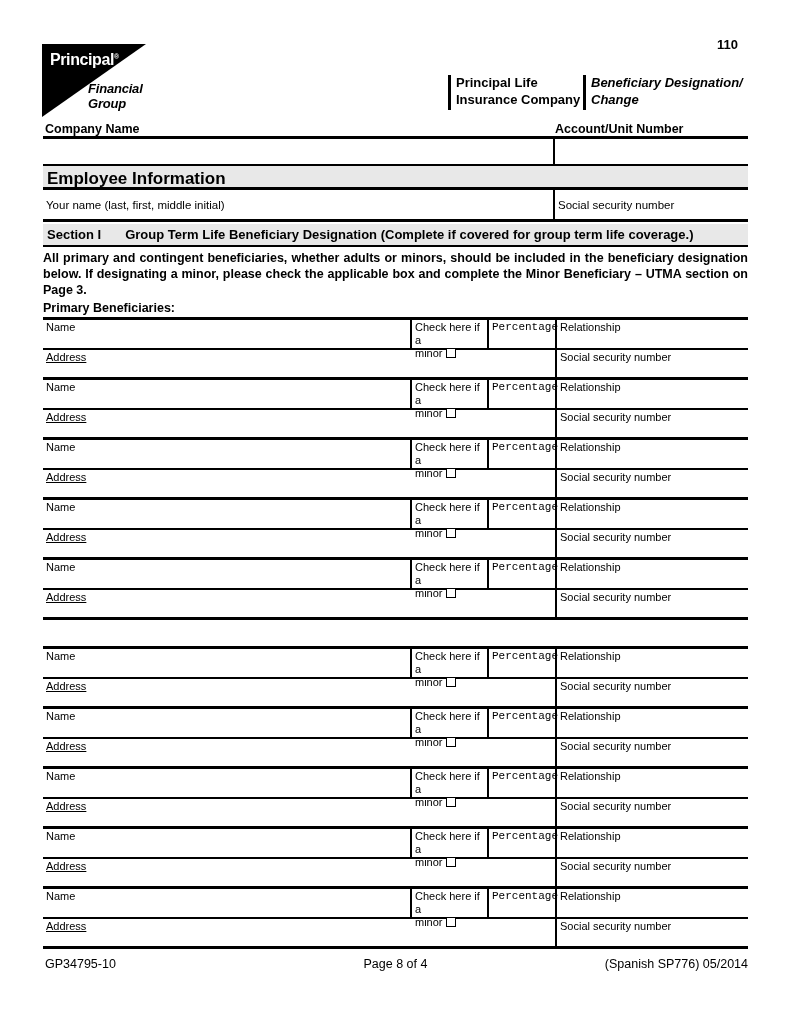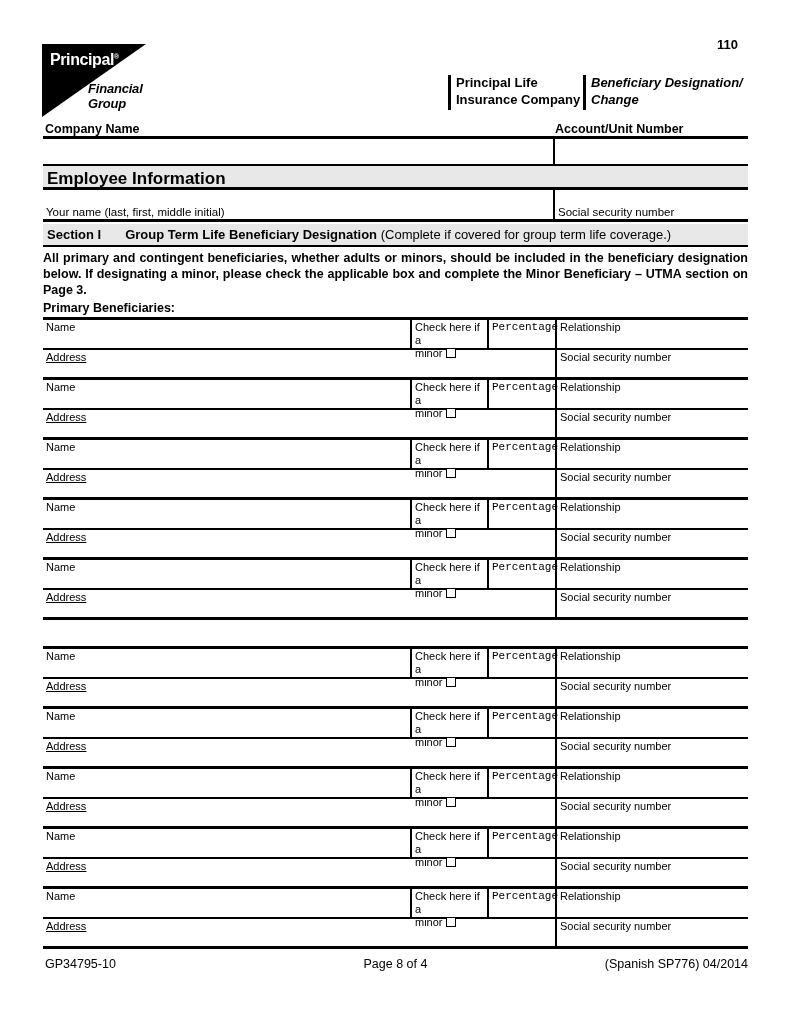--- a/index.html
+++ b/index.html
@@ -41,25 +41,25 @@
   .company-inputs { top: 139px; height: 27px; border-bottom: 2px solid #000; display: flex; }
   .ci-left { width: 510px; height: 100%; }
   .ci-right { width: 195px; height: 100%; border-left: 2px solid #000; }
 
   
   .banner { background: #e8e8e8; border-bottom: 3px solid #000; font-size: 17px;
     font-weight: bold; padding: 3px 0 0 4px; }
   .employee-banner { top: 166px; height: 24px; }
   .section-banner { top: 224px; height: 23px; border-bottom-width: 2px; font-size: 13px; }
   .section-label { margin-right: 24px; }
-  .section-subtitle { font-weight: normal; }
+  .section-subtitle { font-weight: bold; }
 
   
   .employee-row { top: 190px; height: 32px; border-bottom: 3px solid #000; display: flex; }
-  .small-label { font-size: 11.5px; line-height: 13px; display: block; padding: 16px 3px; }
+  .small-label { font-size: 11.5px; line-height: 13px; display: block; padding: 9px 3px; }
 
   
   .notice { top: 250px; font-size: 12.5px; font-weight: bold; line-height: 16px; text-align: justify; }
   .bene-heading { font-size: 12.5px; font-weight: bold; }
   .primary-heading { top: 301px; }
   .contingent-heading { top: 629px; }
 
   
   .bene-table { border-top: 3px solid #000000; }
   .primary-table { top: 317px; }
@@ -400,16 +400,16 @@
       <div class="cell cell-ssn">
         <span>Social security number</span>
       </div>
     </div>
   </div>
 </div>
 
   <div class="abs content-col footer">
     <span class="footer-left">GP34795-10</span>
     <span class="footer-center">Page 8 of 4</span>
-    <span class="footer-right">(Spanish SP776) 04/2014</span>
+    <span class="footer-right">(Spanish SP776) 05/2014</span>
   </div>
 
 </div>
 
 </body></html>

